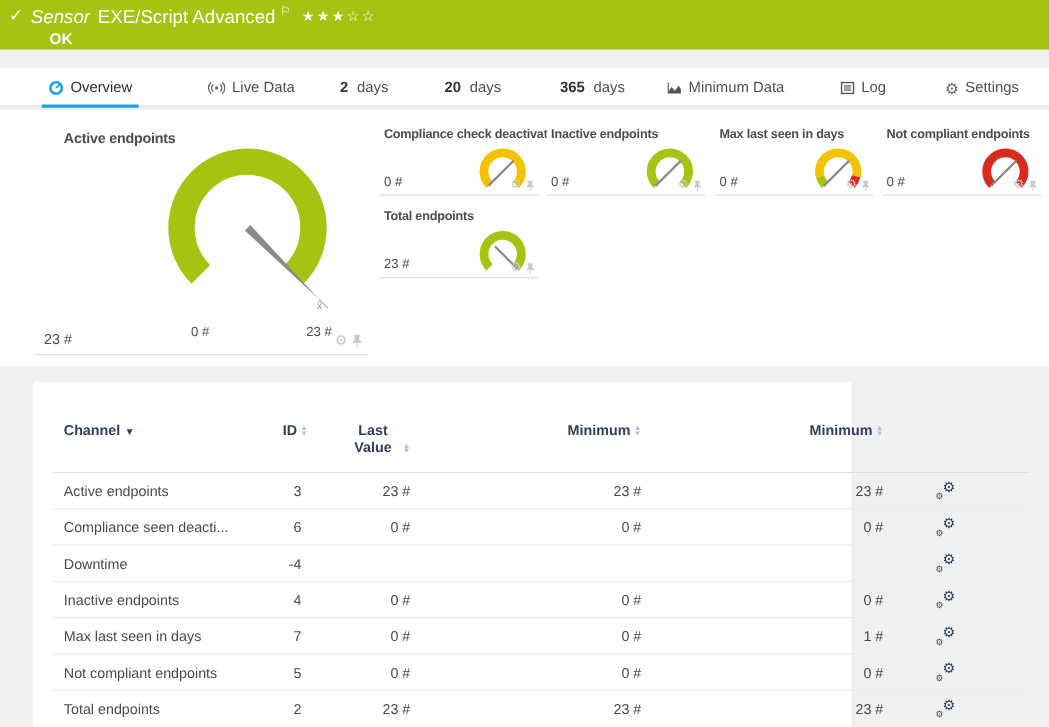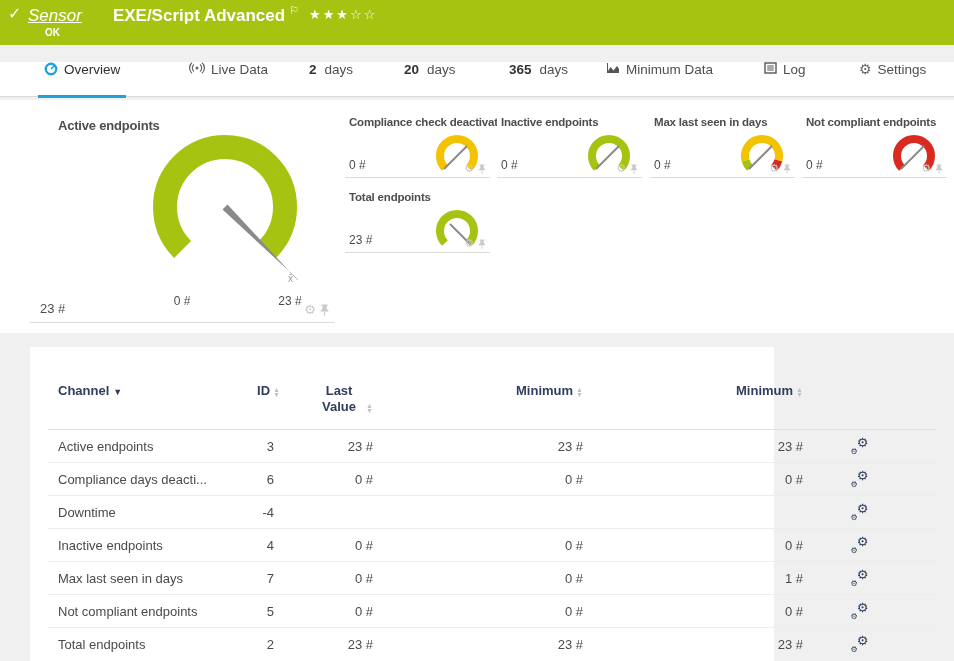--- a/index.html
+++ b/index.html
@@ -9,29 +9,29 @@
   }
   *{box-sizing:border-box;margin:0;padding:0;}
   html,body{width:954px;height:661px;overflow:hidden;}
   body{font-family:"Liberation Sans","DejaVu Sans",sans-serif;background:var(--pagebg);}
   .screen{position:relative;width:954px;height:661px;}
 
   
   .topbar{position:absolute;left:0;top:0;width:954px;height:45px;background:var(--green);color:#fff;}
   .topbar .check{position:absolute;left:8px;top:4px;font-size:16px;font-weight:bold;}
   .topbar .line1{position:absolute;left:28px;top:4px;font-size:17px;white-space:nowrap;}
-  .topbar .stype{font-style:italic;font-weight:400;margin-right:7px;text-decoration:underline;}
-  .topbar .stitle{font-weight:bold;margin-left:24px;}
+  .topbar .stype{font-style:italic;font-weight:400;margin-right:7px;}
+  .topbar .stitle{font-weight:normal;}
   .topbar .flag{font-size:11px;vertical-align:super;margin-left:4px;}
   .topbar .stars{font-size:13px;letter-spacing:2px;margin-left:10px;vertical-align:2px;}
-  .topbar .status{position:absolute;left:45px;top:27px;font-size:10px;font-weight:bold;}
+  .topbar .status{position:absolute;left:45px;top:27px;font-size:14px;font-weight:bold;}
 
   
   .tabbar{position:absolute;left:0;top:62px;width:954px;height:35px;background:#fff;border-bottom:1px solid #d8d8d8;}
-  .tab{position:absolute;top:0;height:35px;display:inline-flex;gap:6px;
+  .tab{position:absolute;top:0;height:35px;display:inline-flex;align-items:center;gap:6px;
        font-size:13.5px;color:#4f4f4f;cursor:pointer;padding:0 6px;white-space:nowrap;}
   .tab .ticon{display:inline-flex;color:#666;}
   .tab.active{color:#2f2f2f;}
   .tab.active::after{content:"";position:absolute;left:0;right:0;bottom:-1px;height:3px;background:var(--blue);}
   .tab b{color:#333;font-weight:bold;margin-right:2px;}
   .t-overview{left:38px;}  .t-live{left:183px;} .t-2d{left:303px;} .t-30d{left:398px;}
   .t-365d{left:503px;} .t-historic{left:600px;} .t-log{left:758px;} .t-settings{left:853px;}
   .gear-glyph{font-size:14px;line-height:1;}
 
   
@@ -290,21 +290,21 @@
       <tbody>
         <tr>
           <td class="d-channel">Active endpoints</td>
           <td class="d-id">3</td>
           <td>23 #</td>
           <td>23 #</td>
           <td>23 #</td>
           <td class="d-gear"><span class="chansettings"><span class="g1">⚙</span><span class="g2">⚙</span></span></td>
         </tr>
         <tr>
-          <td class="d-channel">Compliance days deacti...</td>
+          <td class="d-channel">Compliance seen deacti...</td>
           <td class="d-id">6</td>
           <td>0 #</td>
           <td>0 #</td>
           <td>0 #</td>
           <td class="d-gear"><span class="chansettings"><span class="g1">⚙</span><span class="g2">⚙</span></span></td>
         </tr>
         <tr>
           <td class="d-channel">Downtime</td>
           <td class="d-id">-4</td>
           <td></td>

